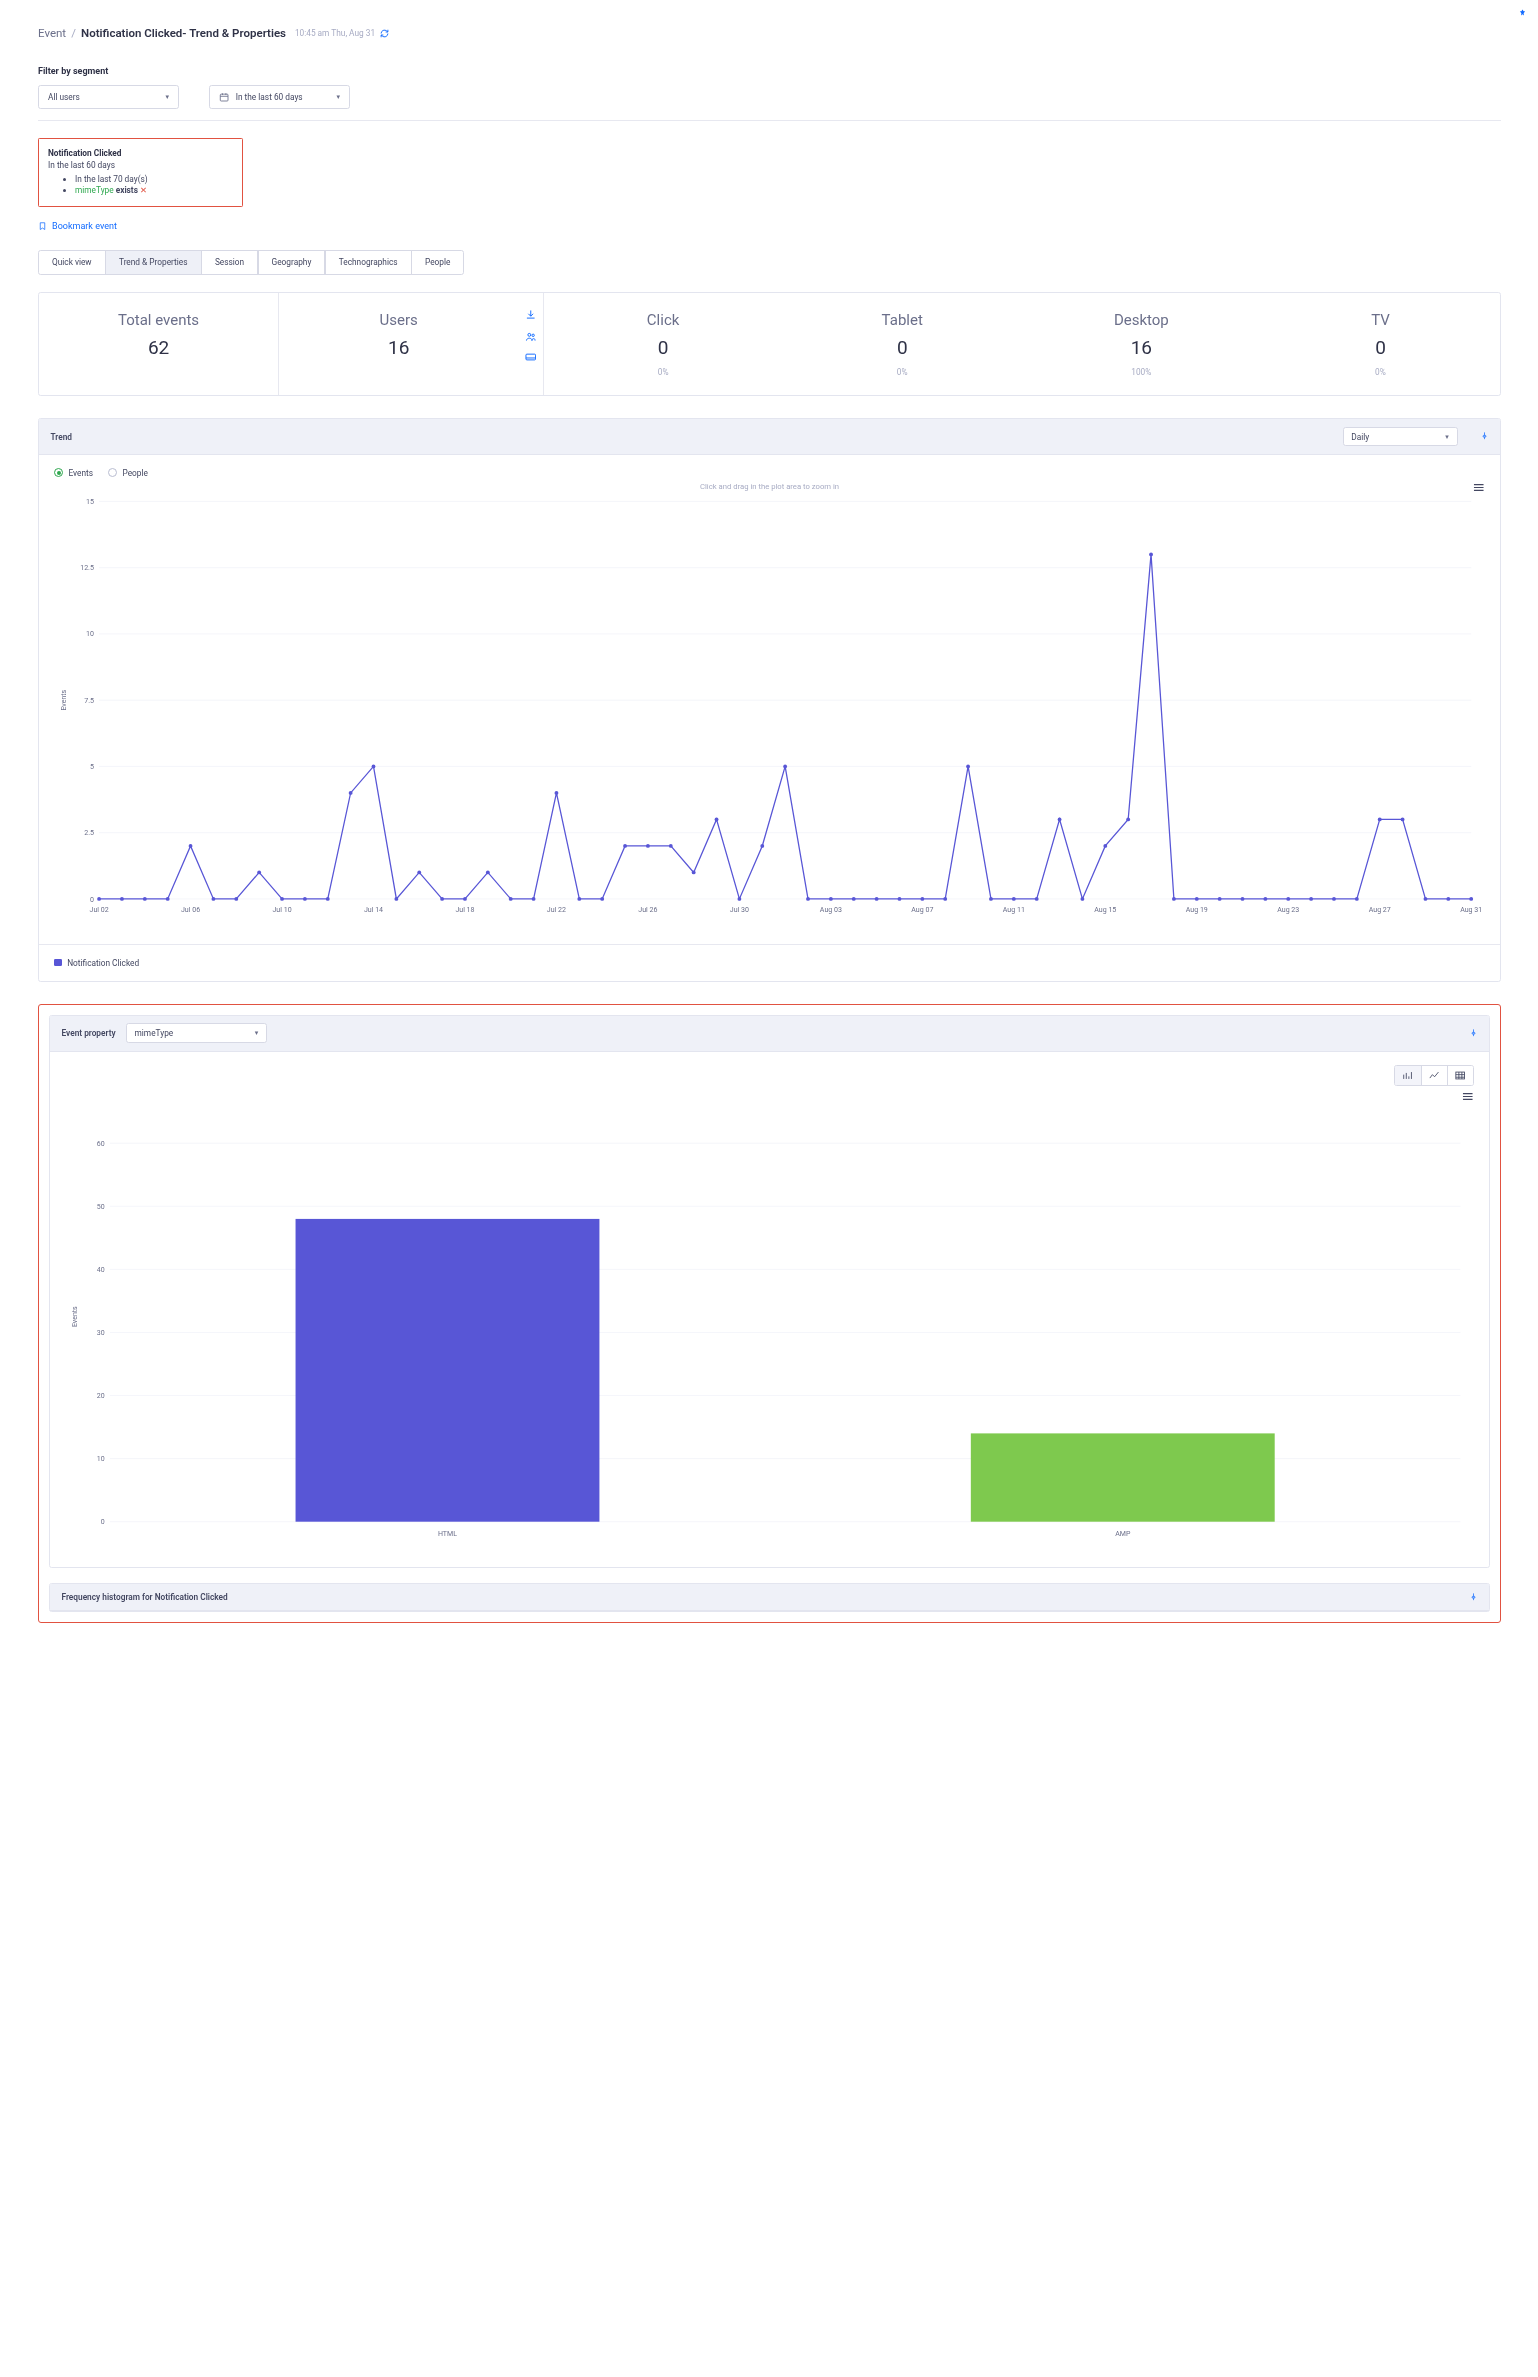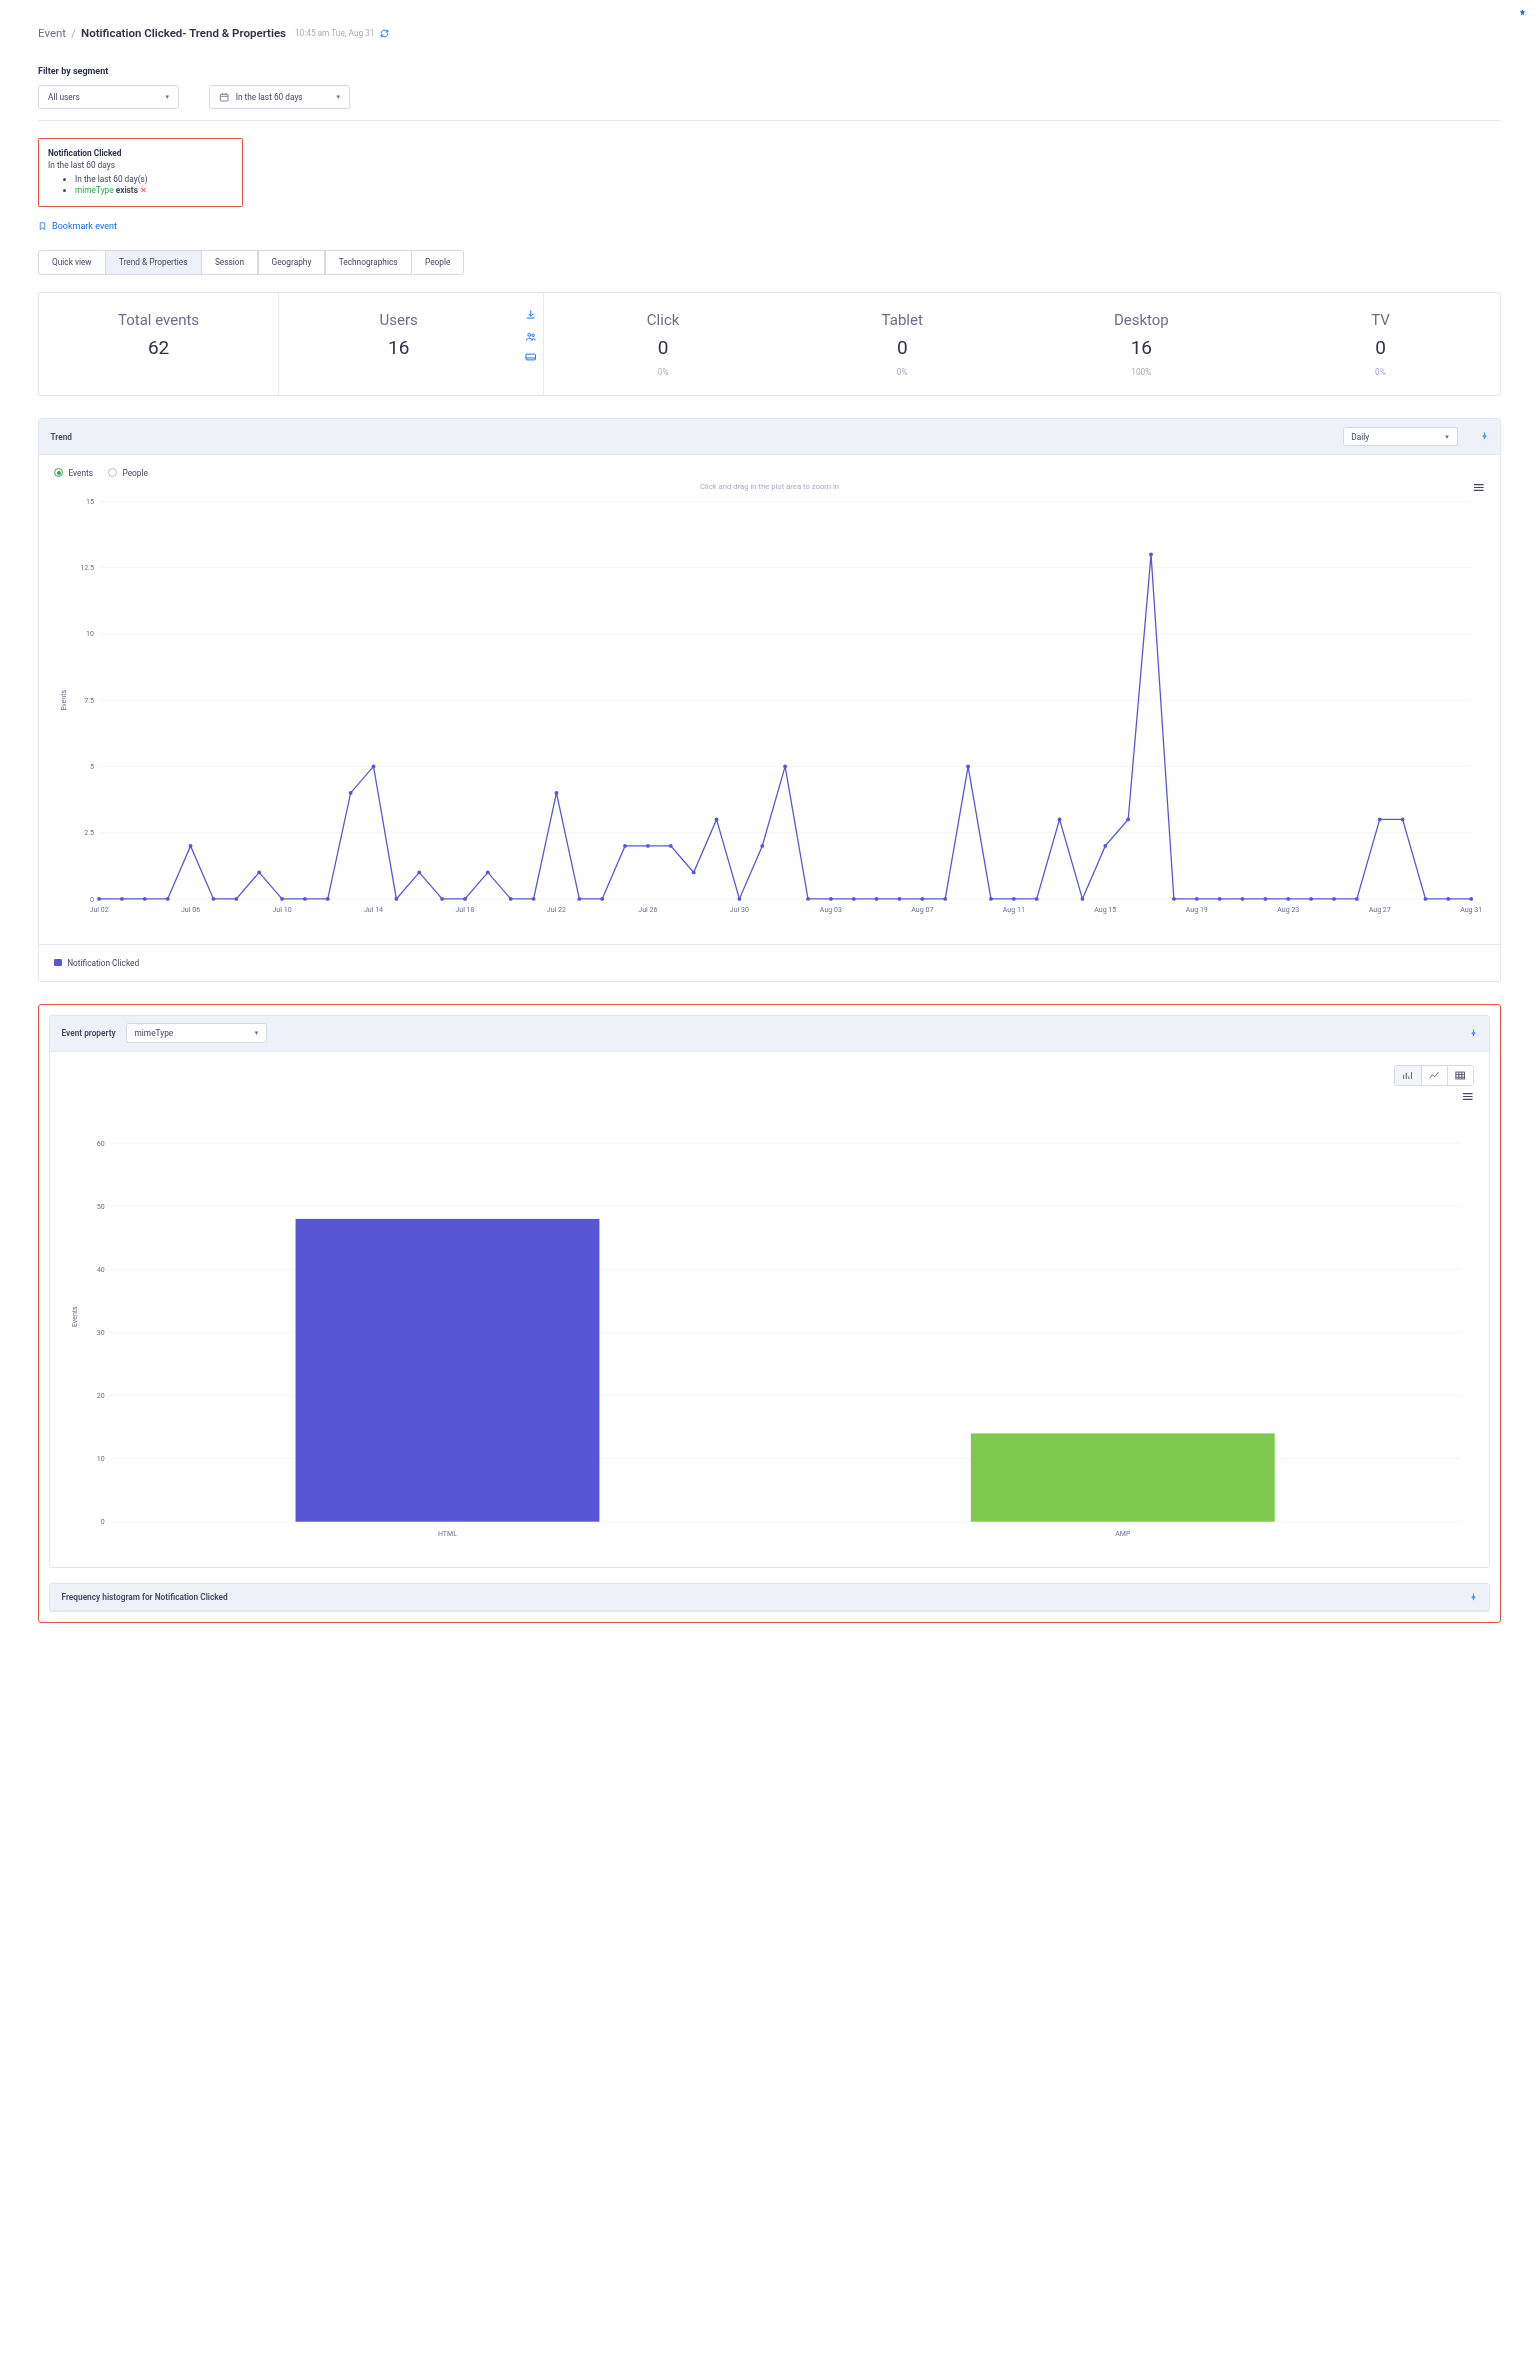--- a/index.html
+++ b/index.html
@@ -66,21 +66,21 @@
 </head>
 <body>
 
 <div class="page">
 
   
   <div class="breadcrumb">
     <span class="crumb-link">Event</span>
     <span class="sep">/</span>
     <span class="current">Notification Clicked- Trend &amp; Properties</span>
-    <span class="ts">10:45 am Tue, Aug 31</span>
+    <span class="ts">10:45 am Thu, Aug 31</span>
     <span class="refresh">
       <svg width="9" height="9" viewBox="0 0 24 24" fill="none" stroke="currentColor" stroke-width="2.5">
           <path d="M21 2v6h-6"></path>
           <path d="M3 12a9 9 0 0 1 15-6.7L21 8"></path>
           <path d="M3 22v-6h6"></path>
           <path d="M21 12a9 9 0 0 1-15 6.7L3 16"></path>
         </svg>
     </span>
   </div>
 
@@ -103,21 +103,21 @@
     </div>
   </div>
 
   <div class="hr"></div>
 
   
   <div class="callout-box">
     <div class="title">Notification Clicked</div>
     <div class="sub">In the last 60 days</div>
     <ul>
-      <li>In the last 60 day(s)</li>
+      <li>In the last 70 day(s)</li>
       <li>
         <span class="green">mimeType</span>
         <span class="bold">exists</span>
         <span class="red-x">✕</span>
       </li>
     </ul>
   </div>
 
   <div class="bookmark">
     <svg width="9" height="10.3" viewBox="0 0 24 24" fill="none" stroke="#126bff" stroke-width="2">

